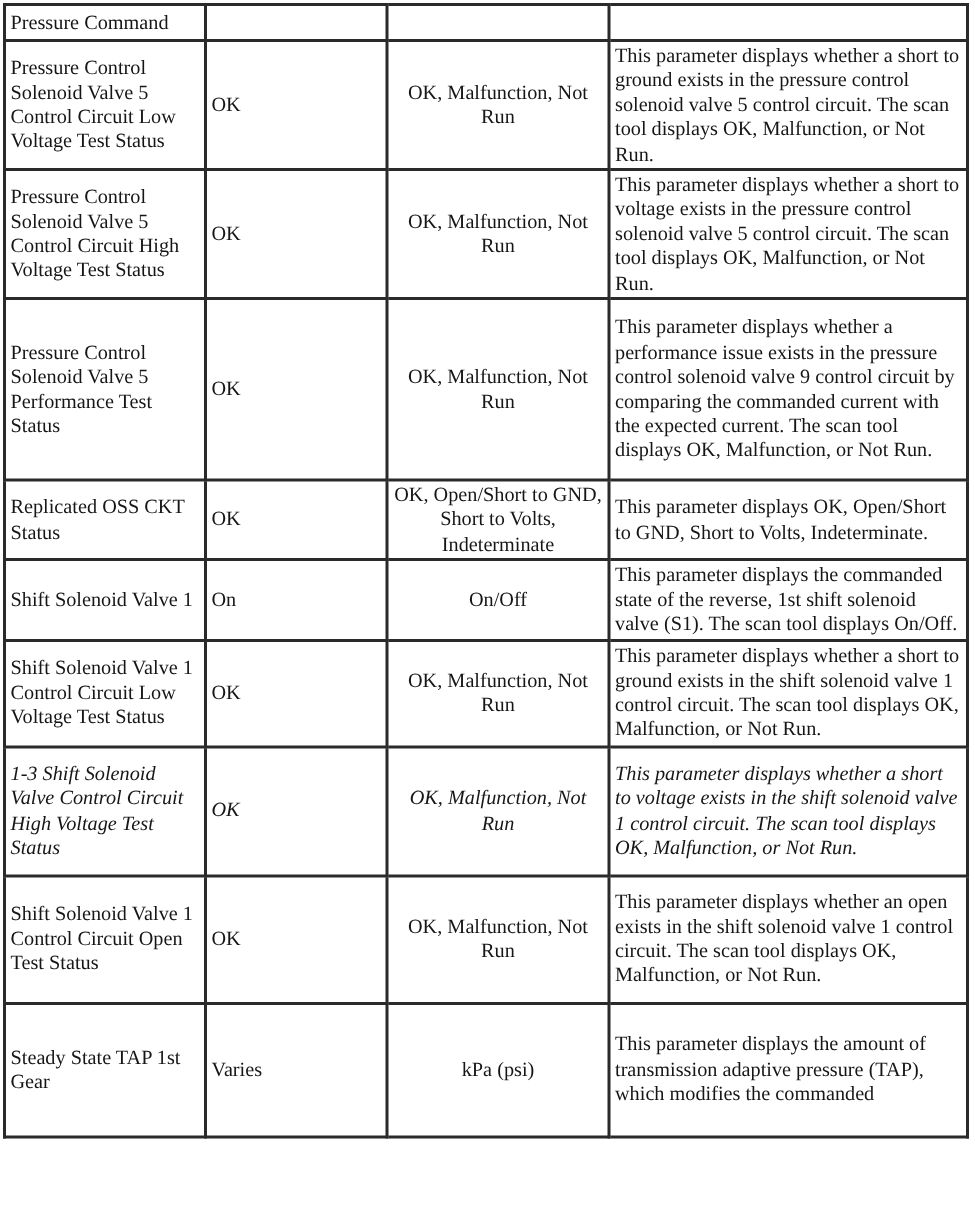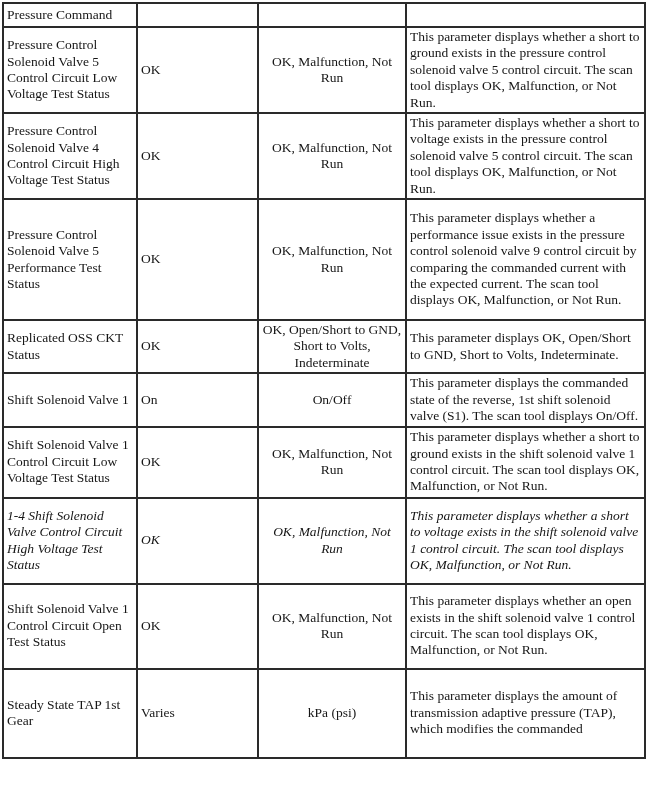--- a/index.html
+++ b/index.html
@@ -77,21 +77,21 @@
         <td class="col-range"></td>
         <td class="col-desc"></td>
       </tr>
       <tr>
         <td class="col-param">Pressure Control Solenoid Valve 5 Control Circuit Low Voltage Test Status</td>
         <td class="col-value">OK</td>
         <td class="col-range">OK, Malfunction, Not Run</td>
         <td class="col-desc">This parameter displays whether a short to ground exists in the pressure control solenoid valve 5 control circuit. The scan tool displays OK, Malfunction, or Not Run.</td>
       </tr>
       <tr>
-        <td class="col-param">Pressure Control Solenoid Valve 4 Control Circuit High Voltage Test Status</td>
+        <td class="col-param">Pressure Control Solenoid Valve 5 Control Circuit High Voltage Test Status</td>
         <td class="col-value">OK</td>
         <td class="col-range">OK, Malfunction, Not Run</td>
         <td class="col-desc">This parameter displays whether a short to voltage exists in the pressure control solenoid valve 5 control circuit. The scan tool displays OK, Malfunction, or Not Run.</td>
       </tr>
       <tr>
         <td class="col-param">Pressure Control Solenoid Valve 5 Performance Test Status</td>
         <td class="col-value">OK</td>
         <td class="col-range">OK, Malfunction, Not Run</td>
         <td class="col-desc">This parameter displays whether a performance issue exists in the pressure control solenoid valve 9 control circuit by comparing the commanded current with the expected current. The scan tool displays OK, Malfunction, or Not Run.</td>
       </tr>
@@ -107,21 +107,21 @@
         <td class="col-range">On/Off</td>
         <td class="col-desc">This parameter displays the commanded state of the reverse, 1st shift solenoid valve (S1). The scan tool displays On/Off.</td>
       </tr>
       <tr>
         <td class="col-param">Shift Solenoid Valve 1 Control Circuit Low Voltage Test Status</td>
         <td class="col-value">OK</td>
         <td class="col-range">OK, Malfunction, Not Run</td>
         <td class="col-desc">This parameter displays whether a short to ground exists in the shift solenoid valve 1 control circuit. The scan tool displays OK, Malfunction, or Not Run.</td>
       </tr>
       <tr>
-        <td class="col-param">1-4 Shift Solenoid Valve Control Circuit High Voltage Test Status</td>
+        <td class="col-param">1-3 Shift Solenoid Valve Control Circuit High Voltage Test Status</td>
         <td class="col-value">OK</td>
         <td class="col-range">OK, Malfunction, Not Run</td>
         <td class="col-desc">This parameter displays whether a short to voltage exists in the shift solenoid valve 1 control circuit. The scan tool displays OK, Malfunction, or Not Run.</td>
       </tr>
       <tr>
         <td class="col-param">Shift Solenoid Valve 1 Control Circuit Open Test Status</td>
         <td class="col-value">OK</td>
         <td class="col-range">OK, Malfunction, Not Run</td>
         <td class="col-desc">This parameter displays whether an open exists in the shift solenoid valve 1 control circuit. The scan tool displays OK, Malfunction, or Not Run.</td>
       </tr>

